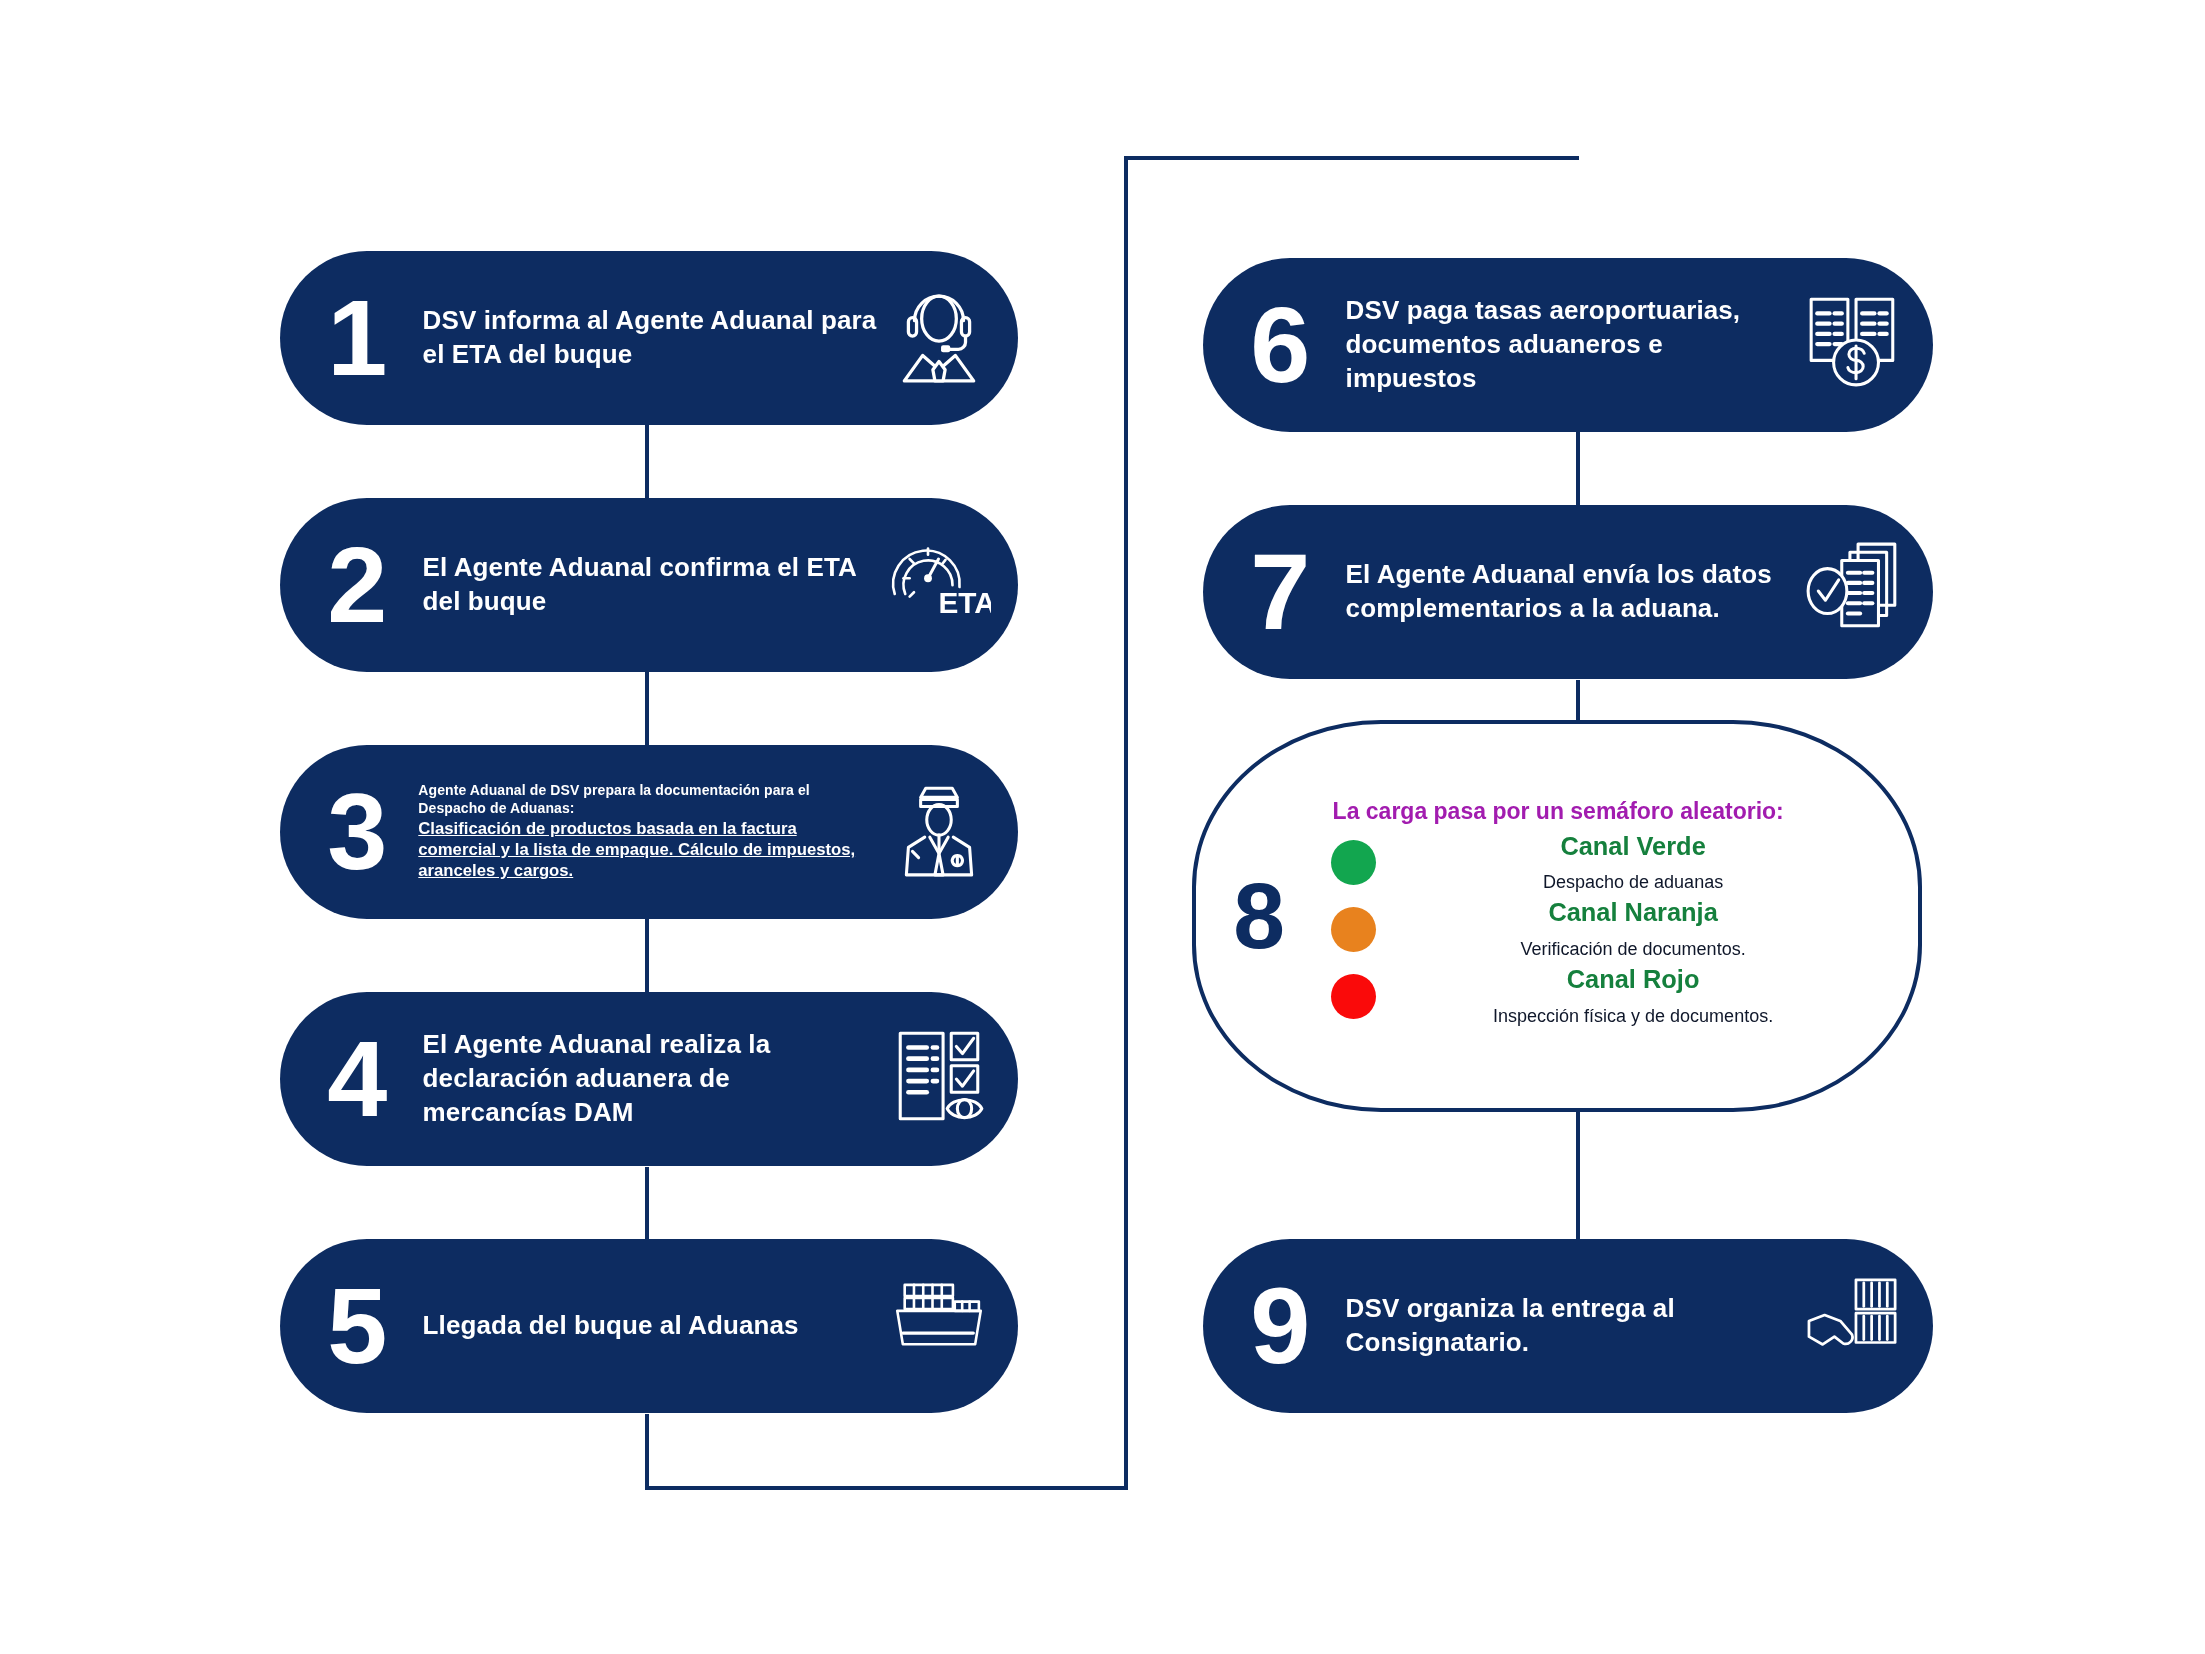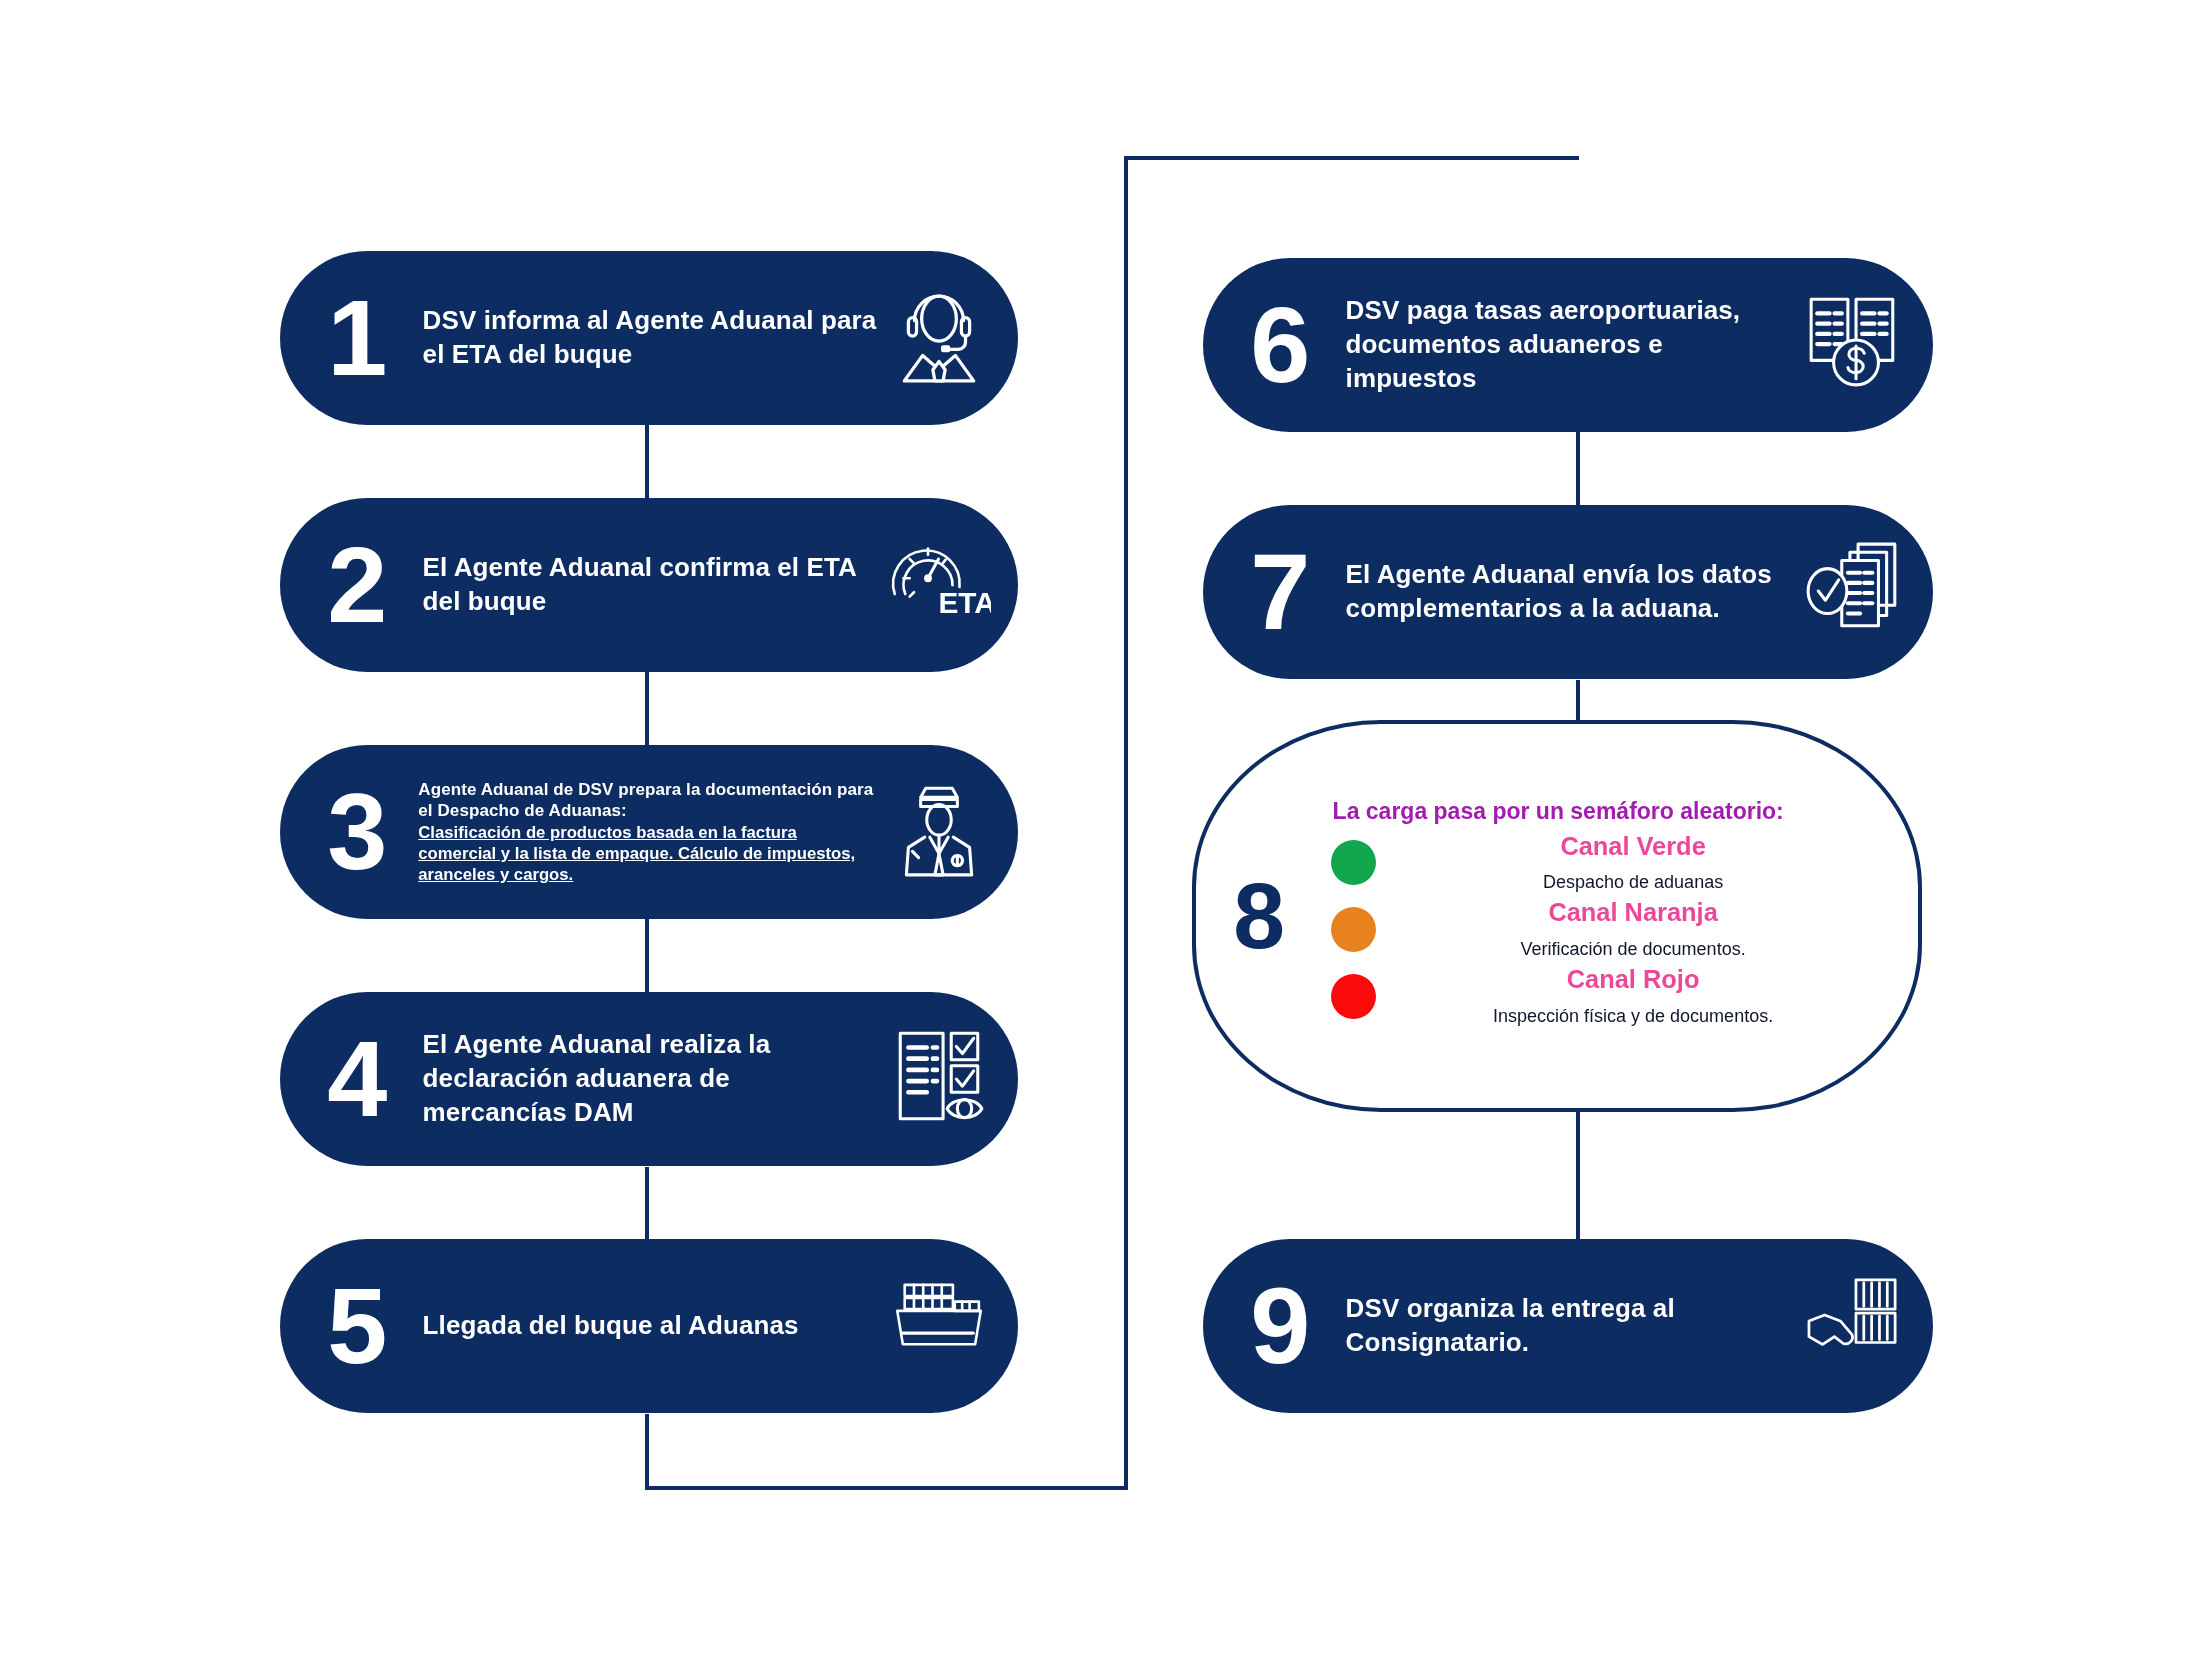--- a/index.html
+++ b/index.html
@@ -64,21 +64,21 @@
     line-height: 1.30;
     letter-spacing: 0.1px;
   }
   .pill-sub {
     font-size: 18px;
     font-weight: 700;
     line-height: 1.28;
     margin-top: 0.7px;
   }
   
-  .pill.dense .pill-title { font-size: 17px; line-height: 1.26; }
+  .pill.dense .pill-title { font-size: 14px; line-height: 1.26; }
   .pill.dense .pill-sub   { font-size: 16.7px; line-height: 1.26; text-decoration: underline; }
   .pill.dense .pill-text  { padding-left: 7.3px; }
 
   .pill-icon {
     flex: 0 0 auto;
     width: 109px;
     height: 109px;
     display: flex;
     justify-content: center;
   }
@@ -129,21 +129,21 @@
     border-radius: 50%;
     margin-left: 10.2px;
     margin-right: 16px;
   }
   .channel-texts {
     flex: 1 1 auto;
     text-align: center;
     padding-right: 22px;
   }
   .channel-name {
-    color: #ec4899;
+    color: #15803d;
     font-size: 25.4px;
     font-weight: 700;
     line-height: 1.15;
   }
   .channel-desc {
     color: #0f172a;
     font-size: 18px;
     font-weight: 400;
     line-height: 1.2;
     margin-top: 11.6px;

